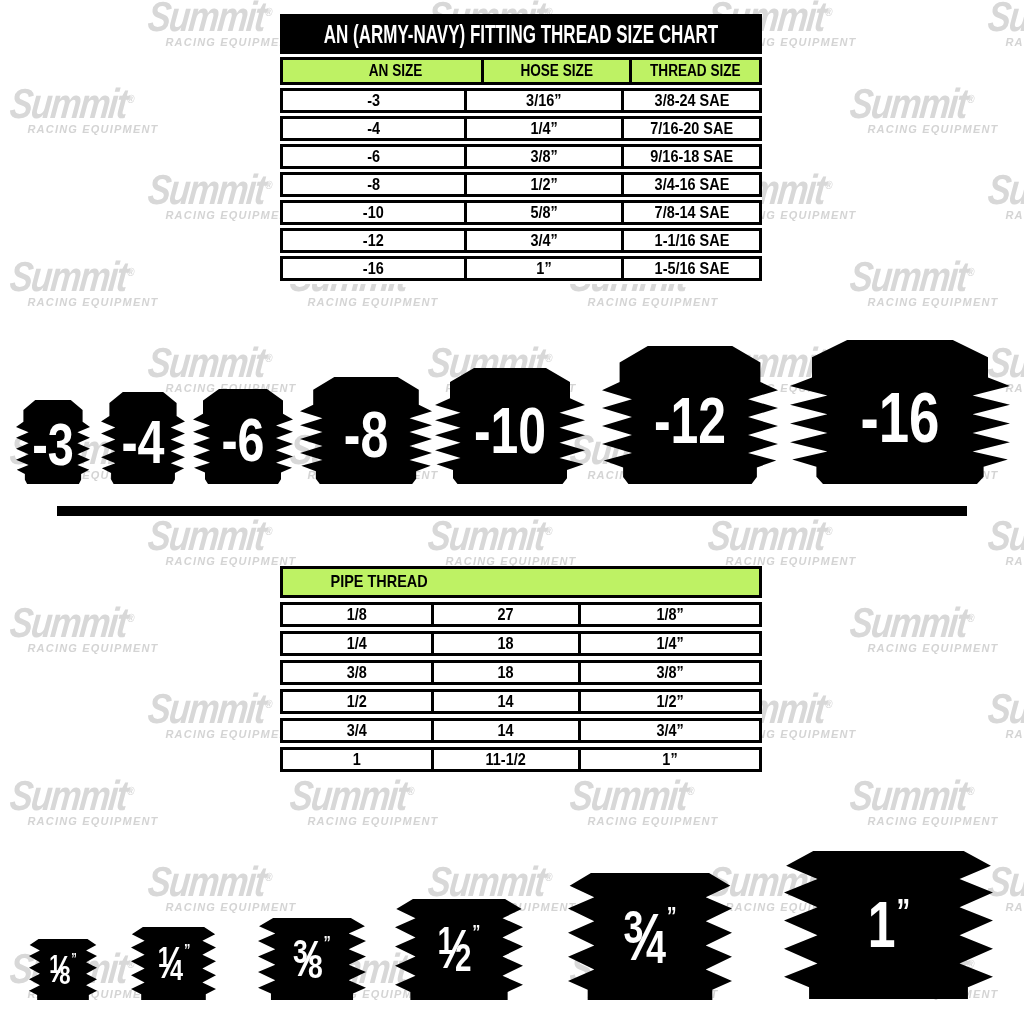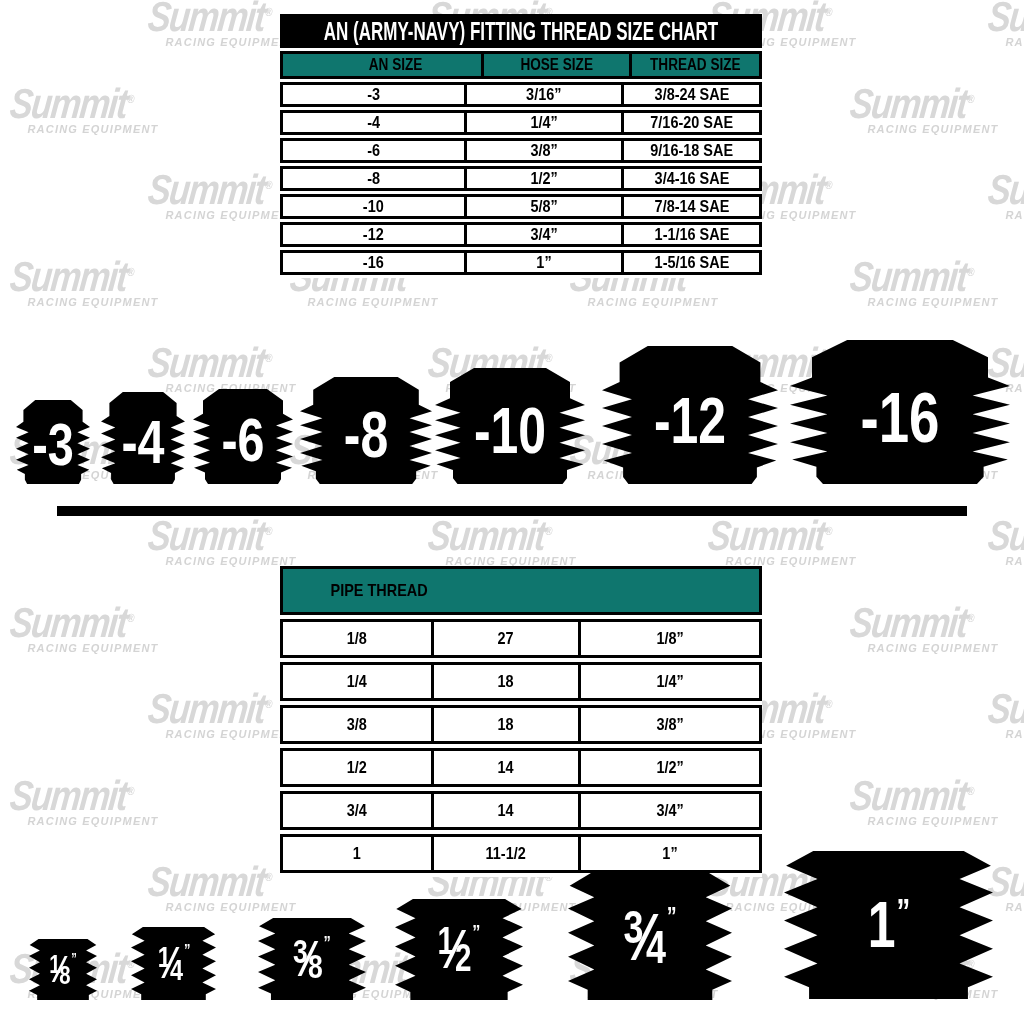--- a/index.html
+++ b/index.html
@@ -13,30 +13,30 @@
   .wm-brand{display:block;font-size:42px;font-weight:bold;font-style:italic;
             letter-spacing:-2px;transform:skewX(-6deg) scaleX(0.82);transform-origin:center;}
   .wm-reg{font-size:12px;vertical-align:super;letter-spacing:0;}
   .wm-tag{display:block;font-size:11px;font-weight:bold;font-style:italic;
           letter-spacing:1.2px;margin:-5px 0 0 32px;color:#d4d4d4;}
 
   
   .size-table{position:absolute;left:280px;width:482px;background:#fff;z-index:2;}
   #an-table{top:14px;}
   #npt-table{top:566px;}
-  .tbl-title{height:34px;background:#000;display:flex;align-items:center;justify-content:center;
+  .tbl-title{height:40px;background:#000;display:flex;align-items:center;justify-content:center;
              margin-bottom:3px;}
   .title-text{color:#fff;font-size:25px;font-weight:bold;white-space:nowrap;display:inline-block;
               transform:scaleX(0.68);}
   .t-row{display:flex;border:3px solid #000;background:#fff;box-sizing:border-box;}
   #an-table .t-row{height:25px;margin-bottom:3px;}
-  #npt-table .t-row{height:39px;margin-bottom:4px;}
+  #npt-table .t-row{height:25px;margin-bottom:4px;}
   #an-table .t-row.t-head{height:28px;}
-  #npt-table .t-row.t-head{height:49px;}
-  .t-head{background:#0f766e;padding-left:27px;}
+  #npt-table .t-row.t-head{height:32px;}
+  .t-head{background:#bef264;padding-left:27px;}
   .t-cell{display:flex;align-items:center;justify-content:center;box-sizing:border-box;}
   .t-cell + .t-cell{border-left:3px solid #000;}
   #an-table  .c0{width:38%}  #an-table  .c1{width:33%}  #an-table  .c2{width:29%}
   #npt-table .c0{width:31%}  #npt-table .c1{width:31%}  #npt-table .c2{width:38%}
   .cell-text{font-weight:bold;font-size:17px;color:#000;white-space:nowrap;display:inline-block;
              transform:scaleX(0.85);}
   .t-head .cell-text{font-size:16px;}
   #npt-table .t-head .cell-text{font-size:17px;}
 
   

